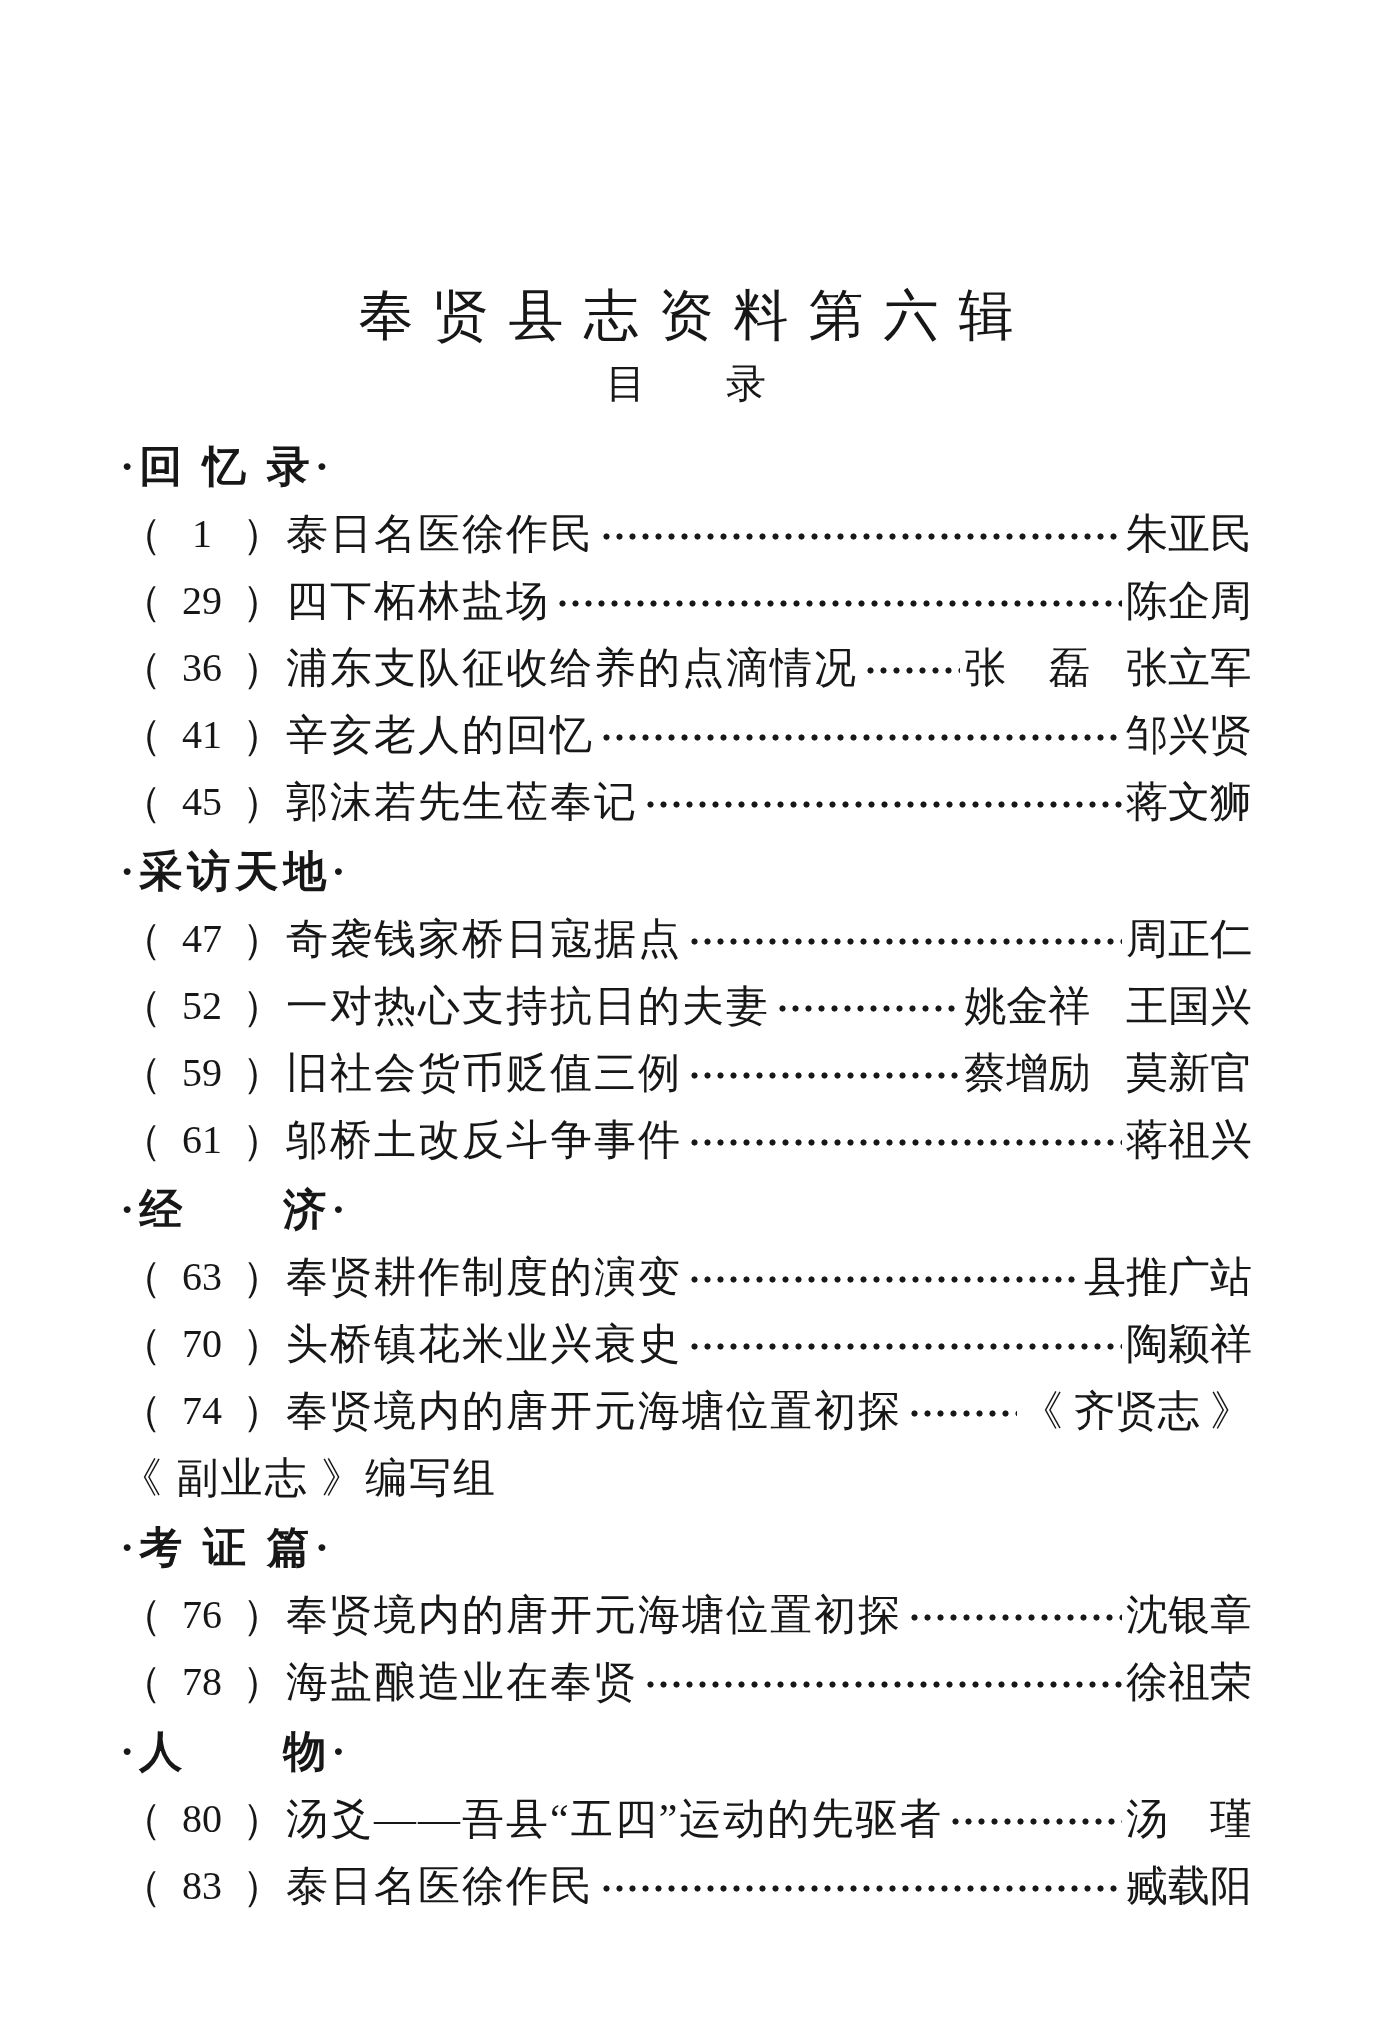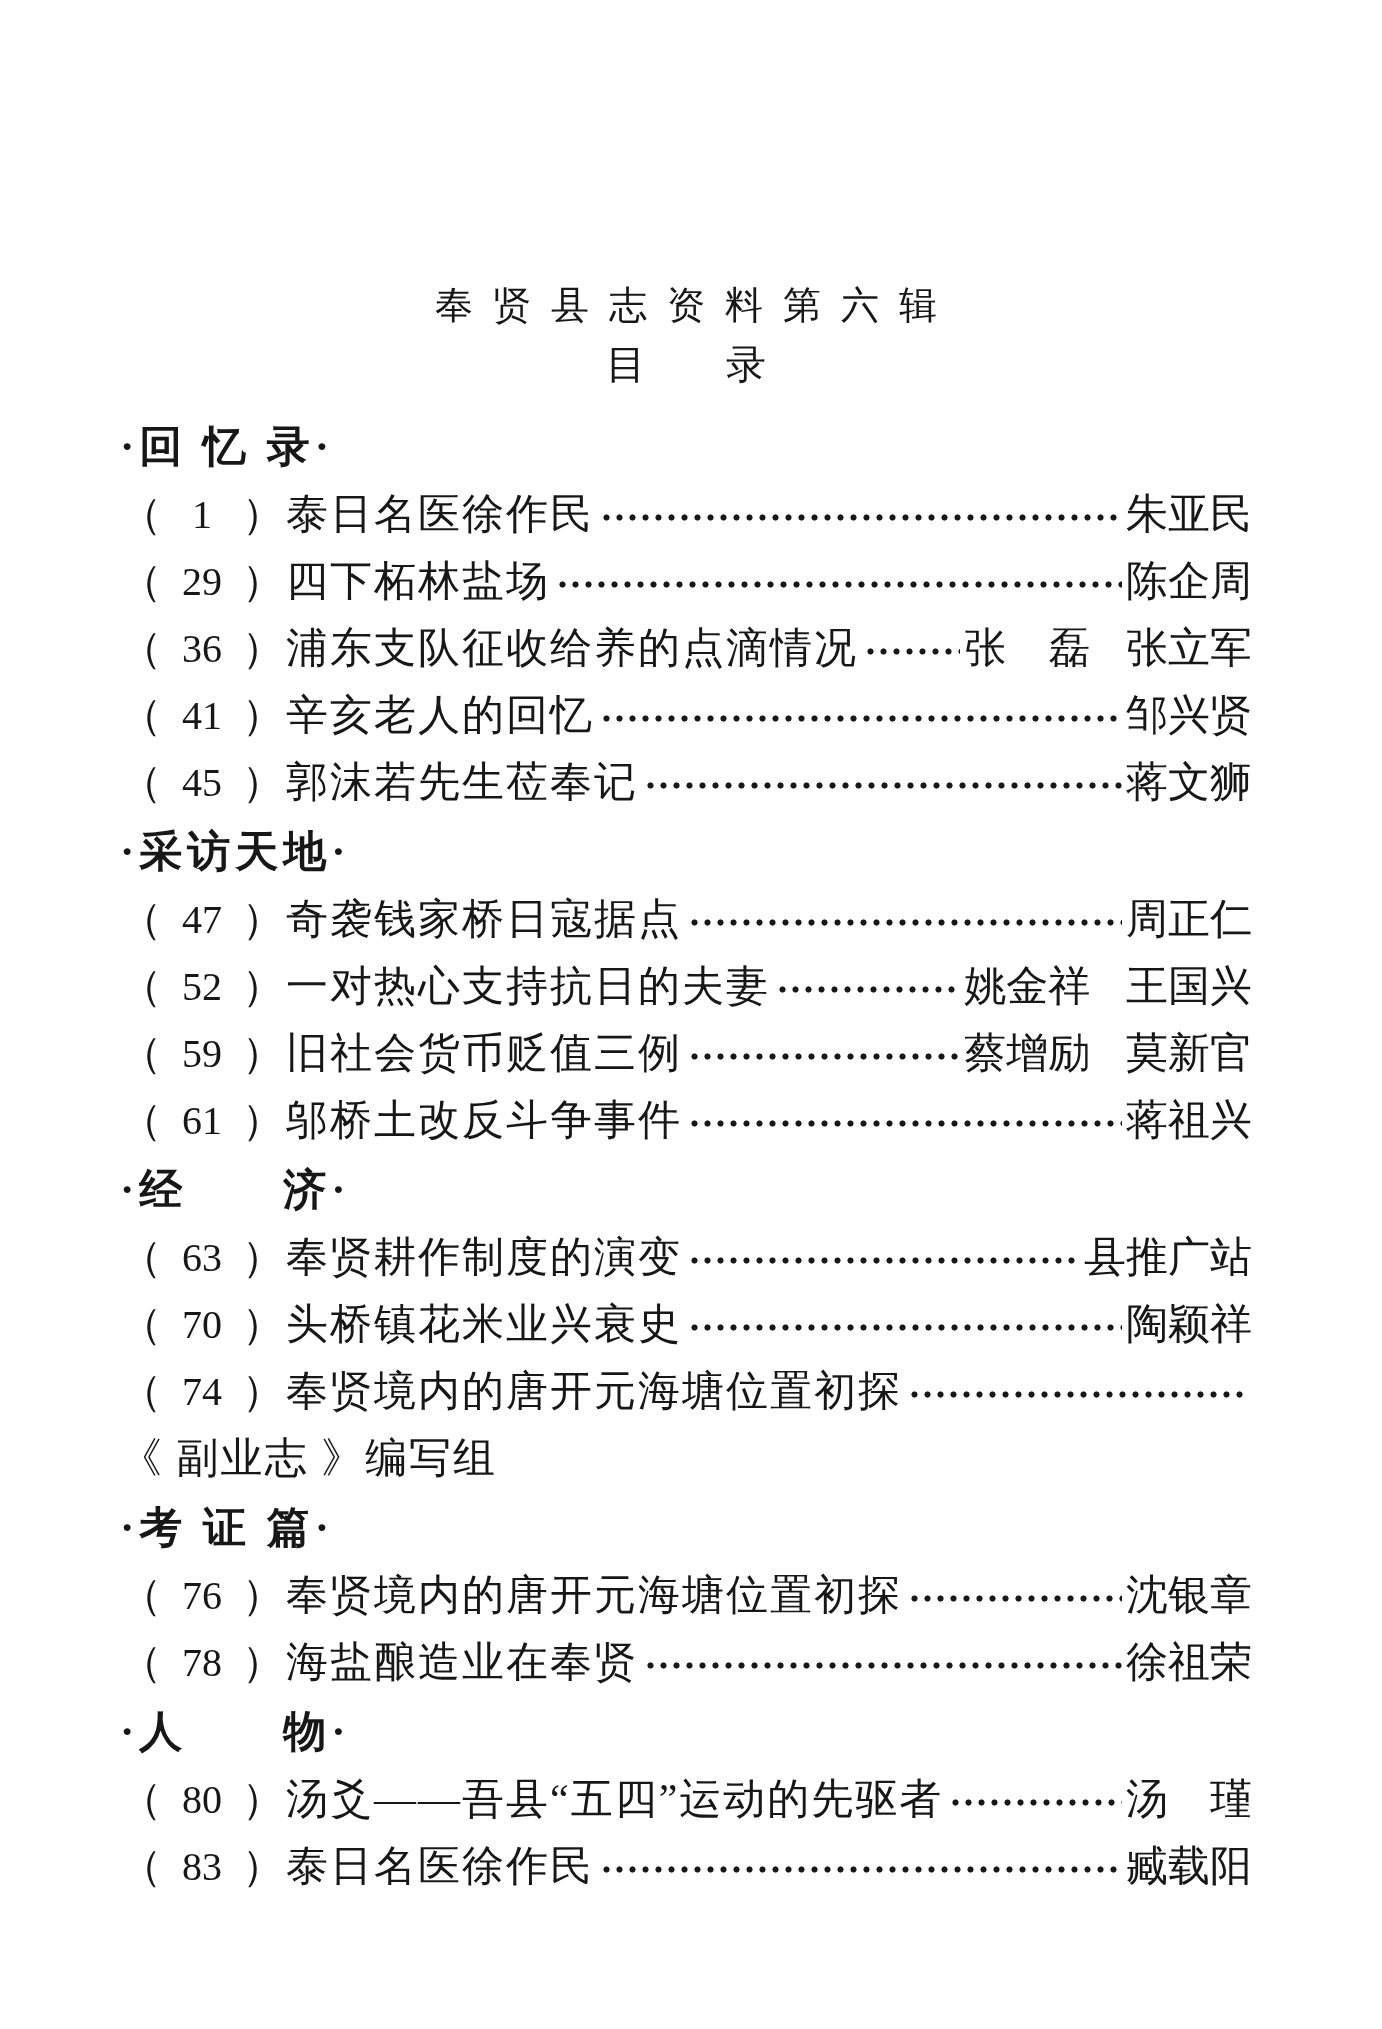--- a/index.html
+++ b/index.html
@@ -7,21 +7,21 @@
   body{
     width:1382px;height:2029px;
     background:var(--paper);
     color:var(--ink);
     font-family:"Liberation Serif","DejaVu Serif",serif;
     overflow:hidden;
   }
   .page{padding:284px 130px 0 120px;box-sizing:border-box;}
   .series-title{
     margin:0;text-align:center;
-    font-size:38px;font-weight:normal;
+    font-size:55px;font-weight:normal;
     letter-spacing:20px;padding-left:20px;
     white-space:nowrap;line-height:1.15;
   }
   .toc-title{
     margin:14px 0 0;text-align:center;
     font-size:40px;font-weight:normal;line-height:1.15;
     white-space:pre;
   }
   #toc{margin-top:26px;}
   .section-heading{
@@ -138,20 +138,21 @@
     <span class="pageno"><span class="paren-open">（</span><span class="num">70</span><span class="paren-close">）</span></span>
     <span class="etitle">头桥镇花米业兴衰史</span>
     <span class="leader"></span>
     <span class="authors"><span class="author">陶颖祥</span></span>
   </div>
 
   <div class="row">
     <span class="pageno"><span class="paren-open">（</span><span class="num">74</span><span class="paren-close">）</span></span>
     <span class="etitle">奉贤境内的唐开元海塘位置初探</span>
     <span class="leader"></span>
+    <span class="authors"><span class="author">《 齐贤志 》</span></span>
   </div>
 <div class="row cont">
             <span class="cont-text">《 副业志 》编写组</span>
           </div>
         </div>
   </div>
 
   <div class="section">
     <div class="section-heading">·考 证 篇·</div>
     <div class="entries">

